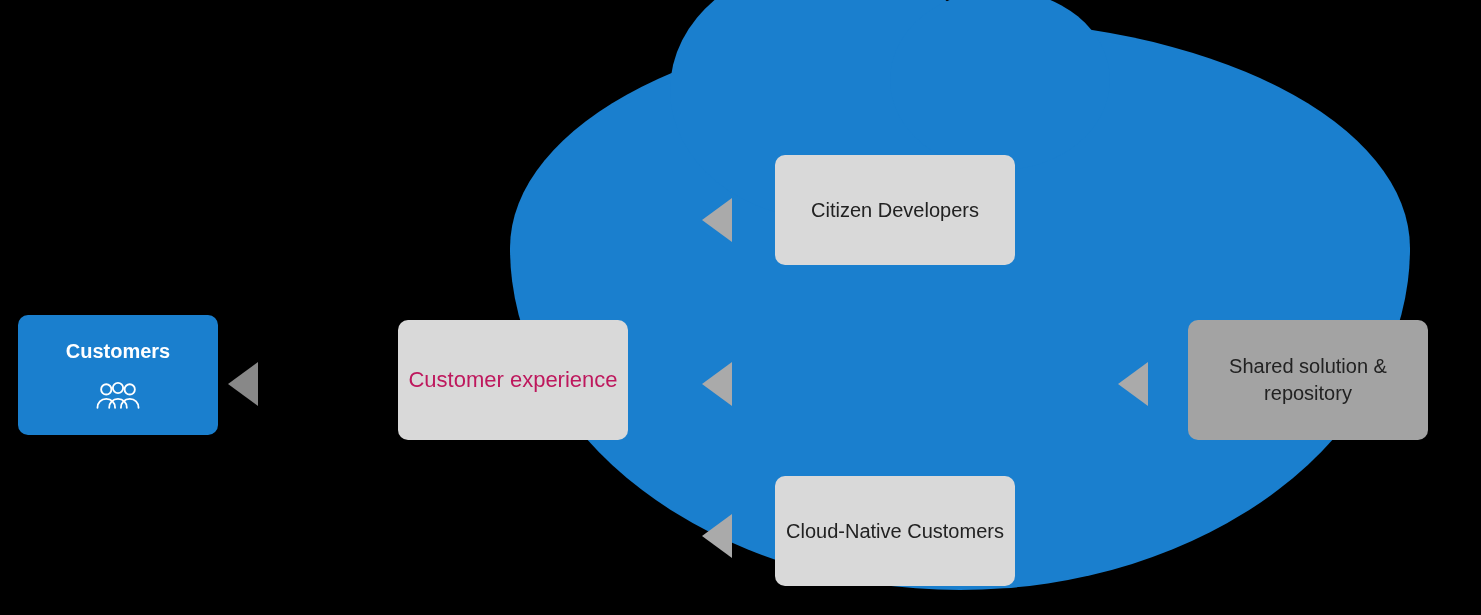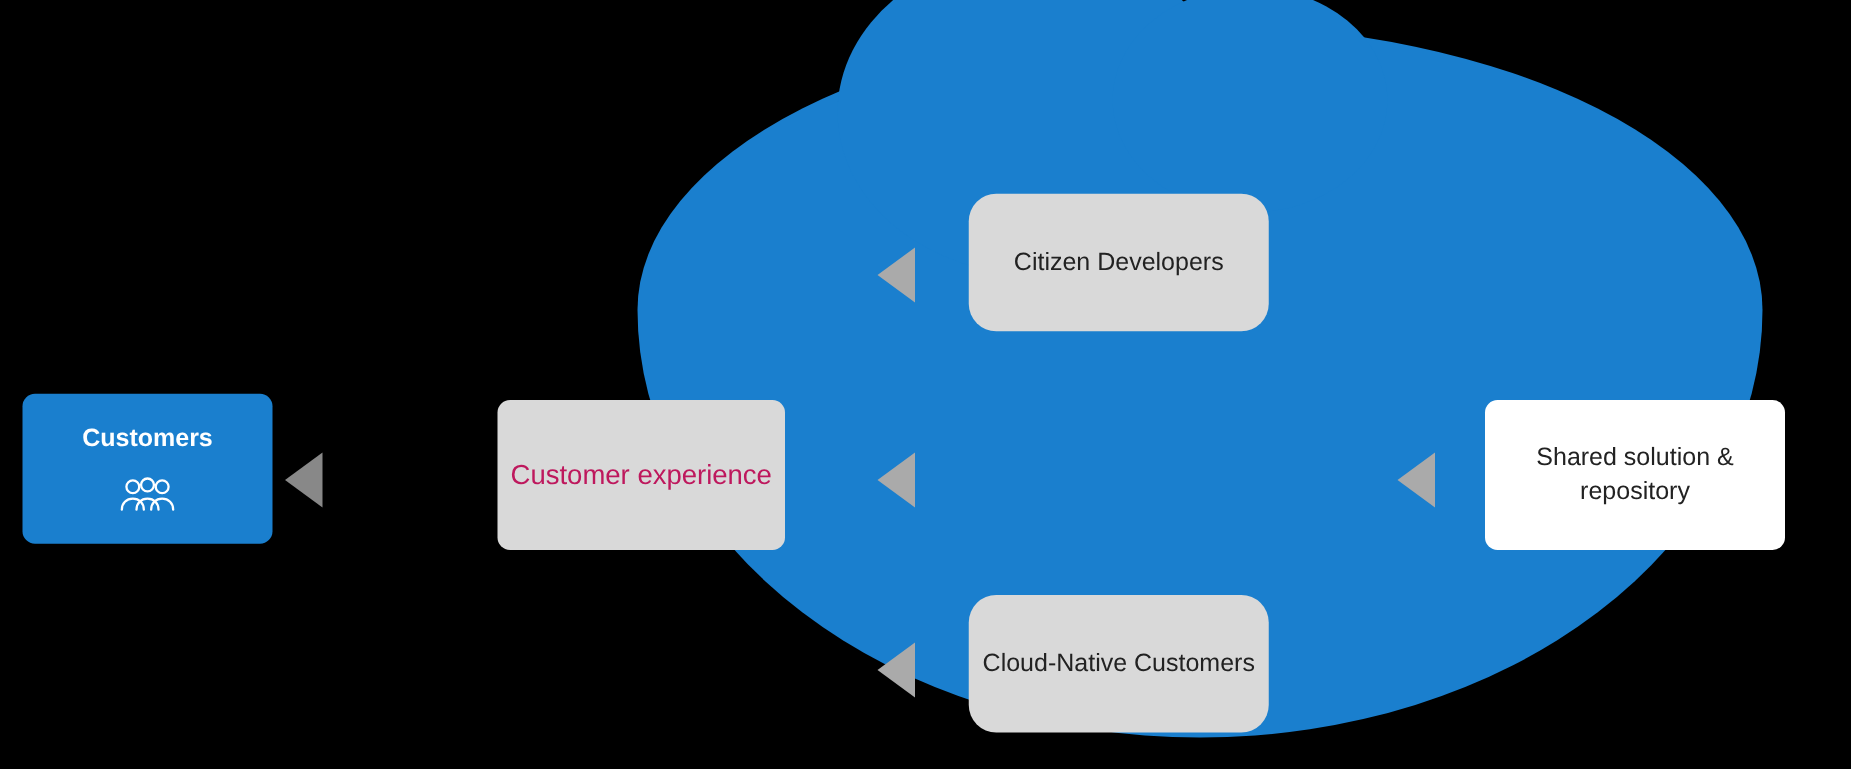--- a/index.html
+++ b/index.html
@@ -134,21 +134,21 @@
       border-bottom: 22px solid transparent;
       border-right: 30px solid #aaa;
     }
 
     
     .inner-box {
       position: absolute;
       width: 240px;
       height: 110px;
       background: #d9d9d9;
-      border-radius: 22px;
+      border-radius: 10px;
       display: flex;
       align-items: center;
       justify-content: center;
       text-align: center;
       font-size: 20px;
       font-weight: 500;
       color: #222;
       line-height: 1.35;
     }
 
@@ -179,21 +179,21 @@
       border-right: 30px solid #aaa;
     }
 
     
     .shared-solution-box {
       position: absolute;
       left: 1188px;
       top: 320px;
       width: 240px;
       height: 120px;
-      background: #ffffff;
+      background: #a3a3a3;
       border-radius: 10px;
       display: flex;
       align-items: center;
       justify-content: center;
       text-align: center;
       font-size: 20px;
       font-weight: 500;
       color: #222;
       line-height: 1.35;
     }

